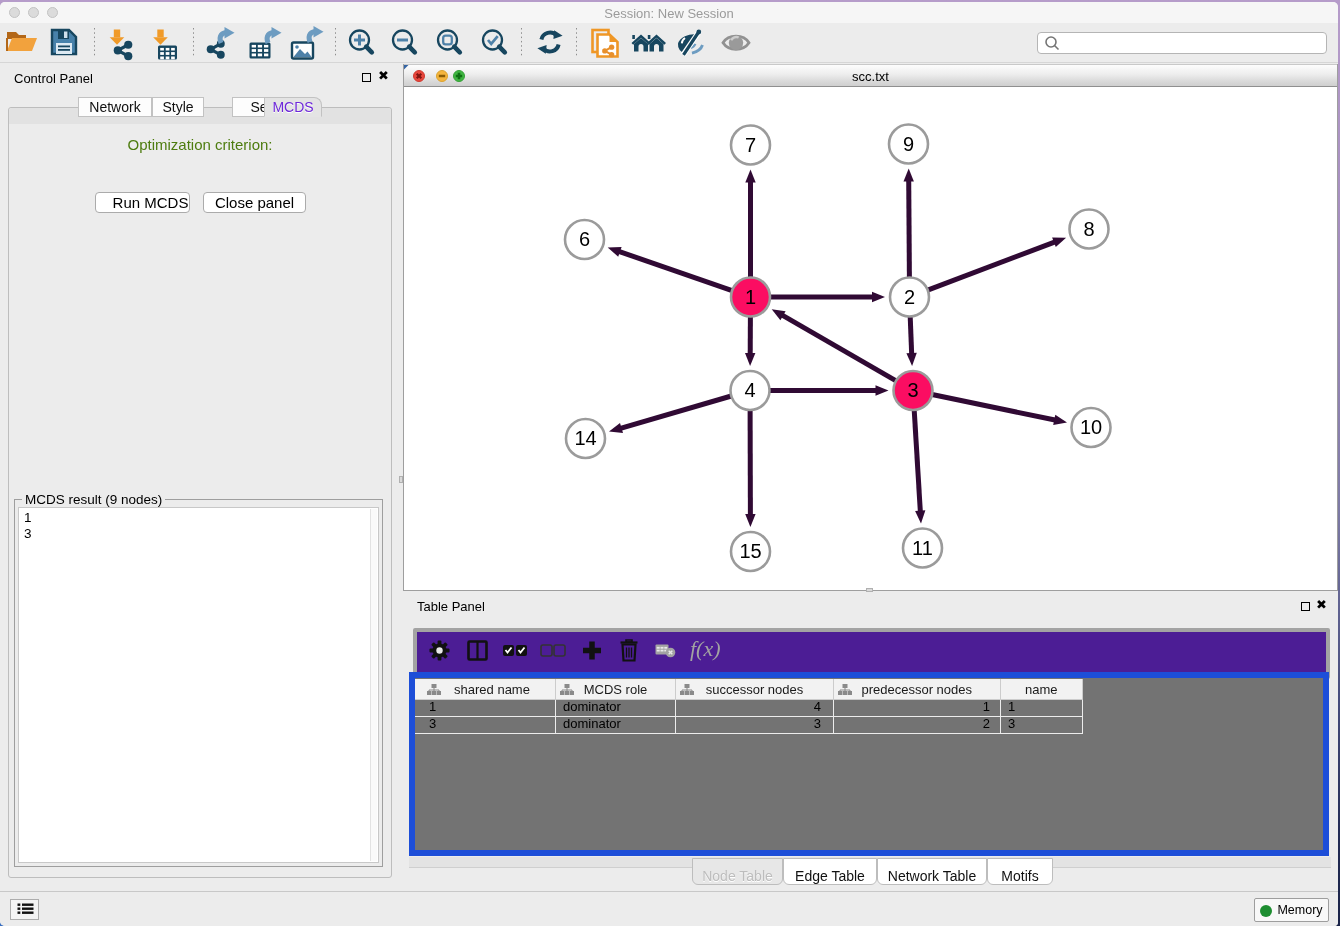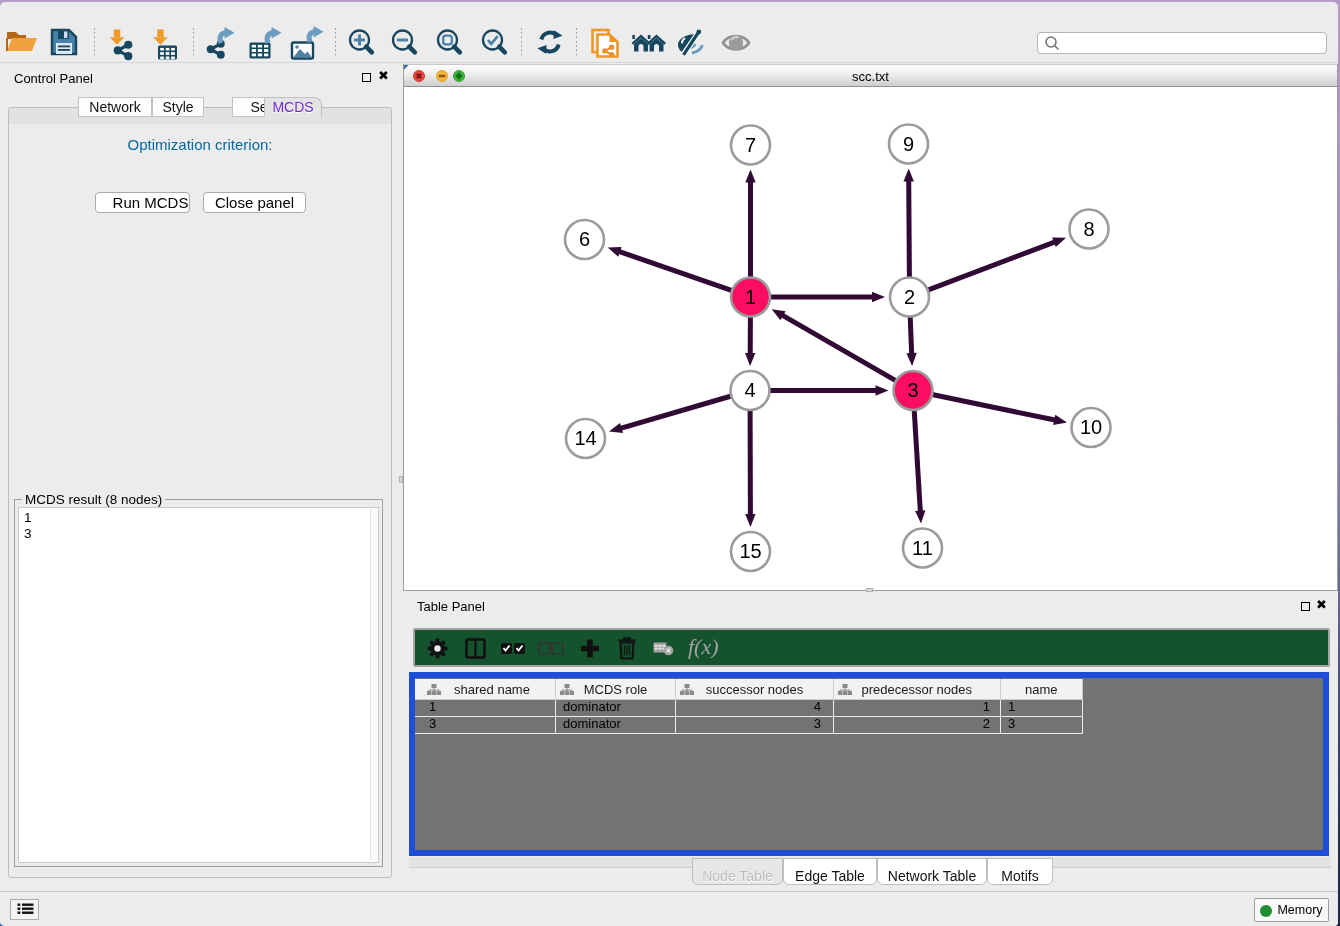--- a/index.html
+++ b/index.html
@@ -13,50 +13,56 @@
 
 #toolbar { position:absolute; left:0; top:23px; width:1338px; height:40px; background:#ececec; border-bottom:1px solid #d6d6d6; }
 #searchbox { position:absolute; left:1037px; top:9px; width:290px; height:22px; background:#fff; border:1px solid #b5b5b5; border-radius:4px; }
 
 #cp-title { position:absolute; left:14px; top:71px; font-size:13px; color:#000; }
 .hdr-float { position:absolute; width:9px; height:9px; border:1.5px solid #000; }
 .hdr-x { position:absolute; font-size:13px; color:#000; }
 .cptab { position:absolute; top:97px; height:20px; background:#fdfdfd; border:1px solid #c2c2c2; font-size:14px; color:#111; text-align:center; line-height:19px; }
 #cp-panel { position:absolute; left:8px; top:107px; width:384px; height:771px; border:1px solid #bdbdbd; border-radius:3px; background:#ececec; }
 #cp-panel:before { content:""; position:absolute; left:0; top:0; right:0; height:16px; background:#e2e2e2; border-radius:3px 3px 0 0; }
-#opt-label { position:absolute; left:0; top:136px; width:400px; text-align:center; font-size:15px; color:#0369a1; }
+#opt-label { position:absolute; left:0; top:136px; width:400px; text-align:center; font-size:15px; color:#4d7c0f; }
 #dropdown { position:absolute; left:44px; top:160px; width:310px; height:21px; background:#fff; border:1px solid #ababab; border-radius:4px; font-size:14.5px; color:#000; line-height:19px; padding-left:13px; }
 .btn { position:absolute; top:192px; height:21px; background:#fff; border:1px solid #ababab; border-radius:4px; font-size:15px; color:#000; text-align:center; line-height:19px; }
 #mcds-box { position:absolute; left:14px; top:499px; width:369px; height:368px; border:1px solid #9e9e9e; }
 #mcds-label { position:absolute; left:7px; top:-8px; background:#ececec; padding:0 3px; font-size:13.5px; }
 #mcds-text { position:absolute; left:3px; top:7px; right:3px; bottom:3px; background:#fff; border:1px solid #c8c8c8; font-size:13.5px; line-height:16px; padding:2px 0 0 5px; }
 #mcds-sb { position:absolute; right:1px; top:1px; width:7px; bottom:1px; background:#fafafa; border-left:1px solid #e3e3e3; }
 
 #netframe { position:absolute; left:403px; top:64px; width:935px; height:527px; background:#fff; border:1px solid #9e9e9e; border-top:none; }
 #net-titlebar { position:absolute; left:0; top:0; width:100%; height:23px; background:linear-gradient(180deg,#fdfdfd 0%,#ededed 45%,#d8d8d8 80%,#cfcfcf 100%); border-top:1px solid #c9c9c9; border-bottom:1px solid #8f8f8f; }
 #net-title { position:absolute; width:100%; text-align:center; top:4px; font-size:13px; color:#000; }
 .mac { position:absolute; top:5px; width:12px; height:12px; border-radius:50%; }
 
 #tp-title { position:absolute; left:417px; top:599px; font-size:13px; color:#000; }
-#tp-toolbar { position:absolute; left:413px; top:628px; width:917px; height:39px; background:#14532d; border:2px solid #a3a3a3; border-radius:2px; }
+#tp-toolbar { position:absolute; left:413px; top:628px; width:917px; height:51px; background:#4c1d95; border:4px solid #a3a3a3; border-radius:2px; }
 #tp-table { position:absolute; left:409px; top:672px; width:920px; height:184px; background:#737373; border:6px solid #1d4ed8; }
 .th { position:absolute; top:1px; height:21px; background:#f2f2f2; border-right:1px solid #cccccc; border-bottom:1px solid #cccccc; font-size:13px; color:#1a1a1a; text-align:center; line-height:21px; }
 .td { position:absolute; font-size:13px; color:#000; height:16px; line-height:16px; }
 #tab-strip { position:absolute; left:409px; top:857px; width:922px; height:11px; background:#e3e3e3; border-bottom:1px solid #cfcfcf; }
 .btab { position:absolute; top:858px; height:27px; background:#fff; border:1px solid #bdbdbd; border-radius:0 0 6px 6px; font-size:14px; color:#111; text-align:center; line-height:35px; }
 
 #statusbar { position:absolute; left:0; top:891px; width:1338px; height:35px; background:#ececec; border-top:1px solid #c8c8c8; }
 #memory-btn { position:absolute; left:1254px; top:6px; width:75px; height:24px; background:#f8f8f8; border:1px solid #9e9e9e; border-radius:2px; font-size:12.5px; color:#000; text-align:center; line-height:22px; }
 #list-btn { position:absolute; left:10px; top:7px; width:29px; height:21px; background:#f4f4f4; border:1px solid #adadad; }
 </style>
 </head>
 <body>
 <div style="position:absolute;left:-3px;top:918px;width:10px;height:10px;border-radius:50%;background:#3a6fc0;"></div>
 <div id="win">
     <div id="shift" style="position:absolute;left:0;top:-2px;width:1338px;height:928px;">
+  <div id="titlebar">
+    <div class="tl" style="left:9px;"></div>
+    <div class="tl" style="left:28px;"></div>
+    <div class="tl" style="left:47px;"></div>
+    <div id="title-text">Session: New Session</div>
+  </div>
   <div id="toolbar">
     <svg width="1335" height="40" style="position:absolute;left:0;top:0;">
           <line x1="94.5" y1="5" x2="94.5" y2="35" stroke="#8f8f8f" stroke-width="1" stroke-dasharray="1.5,2.8"></line>
           <line x1="193.5" y1="5" x2="193.5" y2="35" stroke="#8f8f8f" stroke-width="1" stroke-dasharray="1.5,2.8"></line>
           <line x1="335.5" y1="5" x2="335.5" y2="35" stroke="#8f8f8f" stroke-width="1" stroke-dasharray="1.5,2.8"></line>
           <line x1="521.5" y1="5" x2="521.5" y2="35" stroke="#8f8f8f" stroke-width="1" stroke-dasharray="1.5,2.8"></line>
           <line x1="576.5" y1="5" x2="576.5" y2="35" stroke="#8f8f8f" stroke-width="1" stroke-dasharray="1.5,2.8"></line>
           <g transform="translate(22,19)">
 <path d="M-15,-10 h9 l3,3 h7 v4 h-19 z" fill="#b36718"></path>
 <path d="M-15,9 L-10,-4 H15 L10,9 Z" fill="#f2a23d"></path>
@@ -216,21 +222,21 @@
   <div class="hdr-x" style="left:378px; top:68px;">✖</div>
   <div id="cp-panel"></div>
   <div class="cptab" style="left:78px; width:74px;">Network</div>
   <div class="cptab" style="left:152px; width:52px;">Style</div>
   <div class="cptab" style="left:212px; width:76px;margin-left:20px;">Select</div>
   <div class="cptab" style="left:264px; width:58px; background:#e4e4e4; color:#6d28d9; text-shadow:0 1px 0 #fff; border-radius:0 8px 0 0; border-bottom-color:#e4e4e4;">MCDS</div>
   <div id="opt-label">Optimization criterion:</div>
   <div class="btn" style="left:95px; width:95px;padding-left:16px;">Run MCDS</div>
   <div class="btn" style="left:203px; width:103px;">Close panel</div>
   <div id="mcds-box">
-    <div id="mcds-label">MCDS result (8 nodes)</div>
+    <div id="mcds-label">MCDS result (9 nodes)</div>
     <div id="mcds-text">1<br>3<div id="mcds-sb"></div></div>
   </div>
 
   <div id="netframe">
     <div id="net-titlebar">
       <div class="mac" style="left:9px; background:#e8463c; border:1px solid #ce3a30;">
             <svg width="10" height="10" style="position:absolute;left:0px;top:0px;">
               <path d="M2.7,2.7 L7.3,7.3 M7.3,2.7 L2.7,7.3" stroke="#801511" stroke-width="2.2"></path>
             </svg>
           </div>

